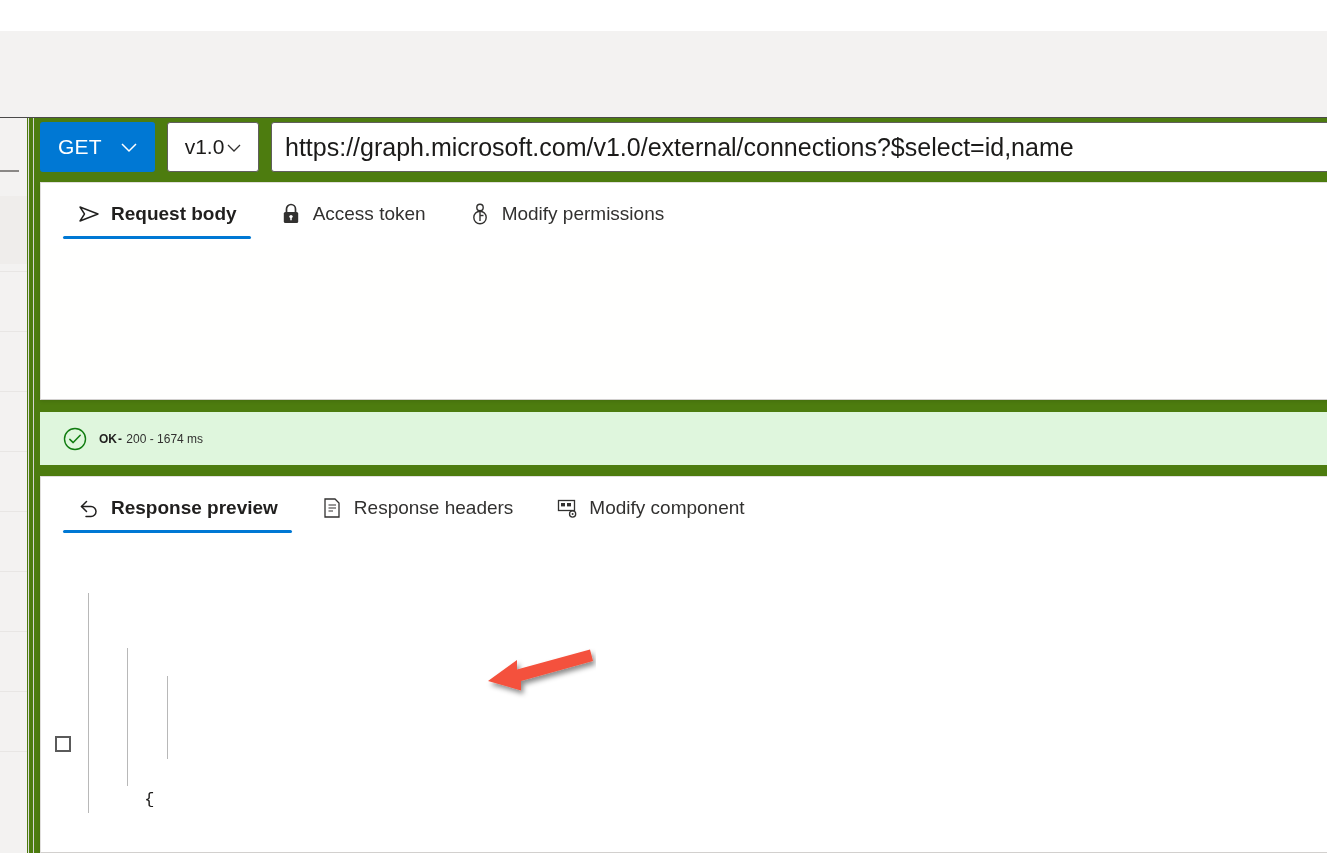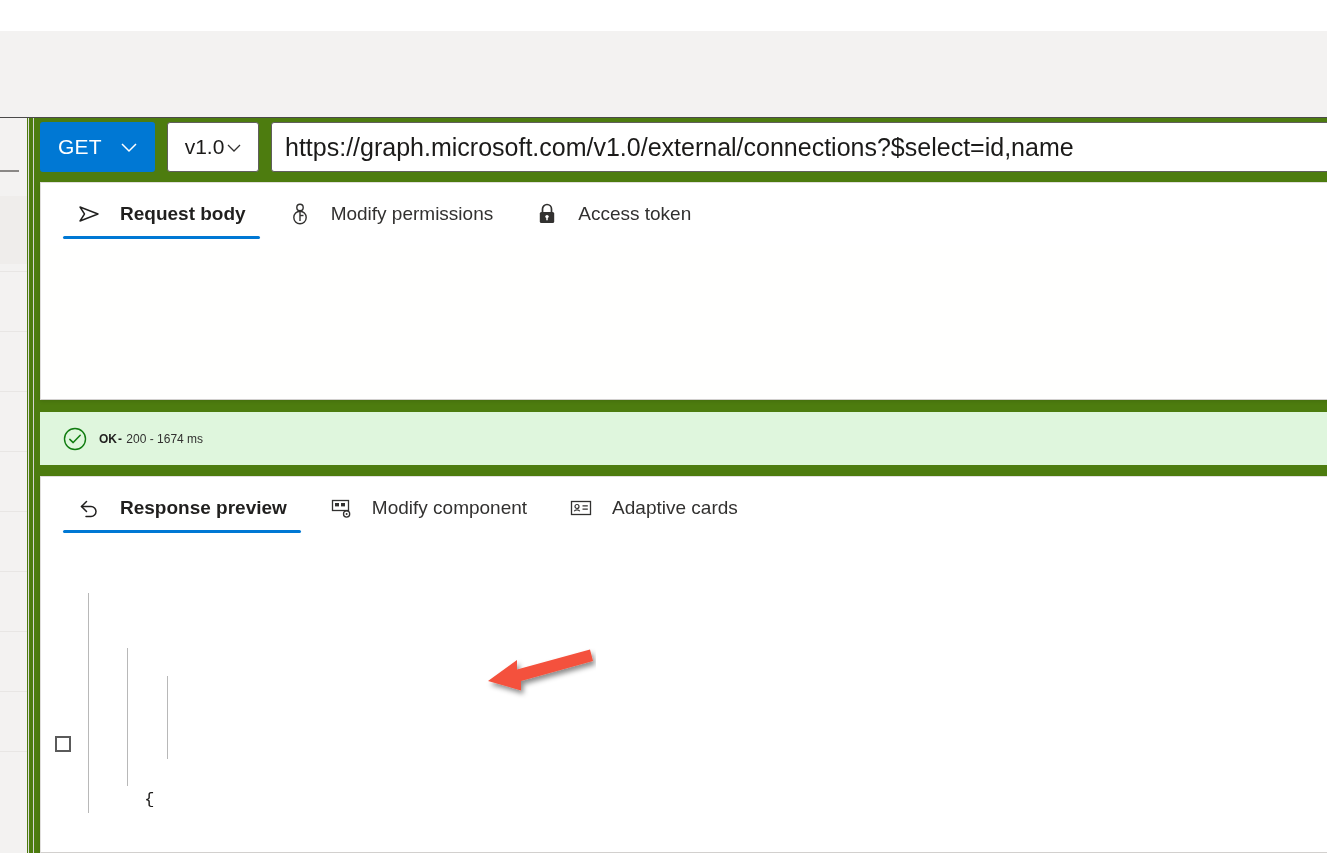--- a/index.html
+++ b/index.html
@@ -54,21 +54,21 @@
   
   .card {
     position:absolute; background:#ffffff;
     border:1px solid #e1dfdd; border-bottom-color:#d2d0ce;
     box-shadow:0 1.6px 3.6px rgba(0,0,0,.10), 0 .3px .9px rgba(0,0,0,.07);
   }
 
   
   .tabs { display:flex; align-items:flex-end; height:62px; padding-left:22px; }
   .tab {
-    position:relative; display:flex; align-items:center; gap:19px;
+    position:relative; display:flex; align-items:center; gap:10px;
     height:62px; padding:0 14px; margin-right:14px; cursor:pointer; background:transparent; border:none;
   }
   .tab .tlabel { font-size:19px; color:#323130; white-space:nowrap; }
   .tab.active .tlabel { font-weight:bold; color:#201f1e; }
   .tab .underline {
     position:absolute; left:0; right:0; bottom:6px; height:3px; background:#0078d4; display:none; border-radius:2px;
   }
   .tab.active .underline { display:block; }
   .tab .ticon { flex:none; width:24px; height:24px; display:block; }
 
@@ -148,37 +148,37 @@
         <svg class="ticon" viewBox="0 0 24 24">
           <path d="M3 5 L21 12 L3 19 L7.5 12 Z" fill="none" stroke="#201f1e" stroke-width="1.4" stroke-linejoin="round"></path>
         </svg>
         <span class="tlabel">Request body</span>
         <span class="underline"></span>
       </div>
 
 
       <div class="tab">
         <svg class="ticon" viewBox="0 0 24 24">
+          <path d="M7.5 10 V7 a4.5 4.5 0 0 1 9 0 V10" fill="none" stroke="#323130" stroke-width="1.7"></path>
+          <rect x="4.8" y="10" width="14.4" height="11" rx="1.6" fill="#323130"></rect>
+          <circle cx="12" cy="14.6" r="1.7" fill="#ffffff"></circle>
+          <path d="M12 15.6 V18.2" stroke="#ffffff" stroke-width="1.5"></path>
+        </svg>
+        <span class="tlabel">Access token</span>
+
+      </div>
+
+      <div class="tab">
+        <svg class="ticon" viewBox="0 0 24 24">
           <circle cx="12" cy="5.5" r="3.2" fill="none" stroke="#323130" stroke-width="1.4"></circle>
           <circle cx="12" cy="15.5" r="6.2" fill="none" stroke="#323130" stroke-width="1.4"></circle>
           <path d="M12 8.7 V19" stroke="#323130" stroke-width="1.4"></path>
           <path d="M12 13.5 H15.5" stroke="#323130" stroke-width="1.4"></path>
         </svg>
         <span class="tlabel">Modify permissions</span>
-
-      </div>
-
-      <div class="tab">
-        <svg class="ticon" viewBox="0 0 24 24">
-          <path d="M7.5 10 V7 a4.5 4.5 0 0 1 9 0 V10" fill="none" stroke="#323130" stroke-width="1.7"></path>
-          <rect x="4.8" y="10" width="14.4" height="11" rx="1.6" fill="#323130"></rect>
-          <circle cx="12" cy="14.6" r="1.7" fill="#ffffff"></circle>
-          <path d="M12 15.6 V18.2" stroke="#ffffff" stroke-width="1.5"></path>
-        </svg>
-        <span class="tlabel">Access token</span>
 
       </div>
 
     </div>
     <div style="position:absolute;left:1px;top:62px;right:1px;bottom:1px;background:#fffffe;"></div>
   </div>
 
   <div class="status">
     <svg width="26" height="26" viewBox="0 0 26 26">
       <circle cx="13" cy="13" r="10.5" fill="none" stroke="#107c10" stroke-width="1.4"></circle>
@@ -192,44 +192,42 @@
 
       <div class="tab active">
         <svg class="ticon" viewBox="0 0 24 24">
           <path d="M9.5 5.5 L4.5 10.5 L9.5 15.5" fill="none" stroke="#201f1e" stroke-width="1.5" stroke-linecap="round" stroke-linejoin="round"></path>
           <path d="M4.5 10.5 H14 a5 5 0 0 1 0 10 H9" fill="none" stroke="#201f1e" stroke-width="1.5" stroke-linecap="round"></path>
         </svg>
         <span class="tlabel">Response preview</span>
         <span class="underline"></span>
       </div>
 
+      <div class="tab">
+        <svg class="ticon" viewBox="0 0 24 24">
+          <path d="M5 3 H15 L19 7 V21 H5 Z" fill="none" stroke="#323130" stroke-width="1.3"></path>
+          <path d="M8.5 9 H16 M8.5 12 H16 M8.5 15 H13" stroke="#323130" stroke-width="1.2"></path>
+        </svg>
+        <span class="tlabel">Response headers</span>
+
+      </div>
 
 
       <div class="tab">
         <svg class="ticon" viewBox="0 0 24 24">
           <rect x="3.5" y="4.5" width="16" height="10" fill="none" stroke="#323130" stroke-width="1.3"></rect>
           <rect x="6" y="7" width="4" height="3.4" fill="#323130"></rect>
           <rect x="12" y="7" width="4" height="3.4" fill="#323130"></rect>
           <circle cx="17.6" cy="18" r="3.1" fill="none" stroke="#323130" stroke-width="1.3"></circle>
           <circle cx="17.6" cy="18" r="1" fill="#323130"></circle>
         </svg>
         <span class="tlabel">Modify component</span>
 
       </div>
 
-      <div class="tab">
-        <svg class="ticon" viewBox="0 0 24 24">
-          <rect x="2.5" y="5.5" width="19" height="13" fill="none" stroke="#323130" stroke-width="1.3"></rect>
-          <circle cx="8" cy="10.5" r="2" fill="none" stroke="#323130" stroke-width="1.2"></circle>
-          <path d="M5.3 15.2 c.7-1.7 4.7-1.7 5.4 0" fill="none" stroke="#323130" stroke-width="1.2"></path>
-          <path d="M13.5 9.8 H18.8 M13.5 13.2 H18.8" stroke="#323130" stroke-width="1.3"></path>
-        </svg>
-        <span class="tlabel">Adaptive cards</span>
-
-      </div>
 
     </div>
   </div>
 
   <div class="json">
     <div class="guide" style="left:33px; top:27px;  height:220px;"></div>
     <div class="guide" style="left:72px; top:82px;  height:138px;"></div>
     <div class="guide" style="left:112px; top:110px; height:83px;"></div>
 
     <div class="jline">

